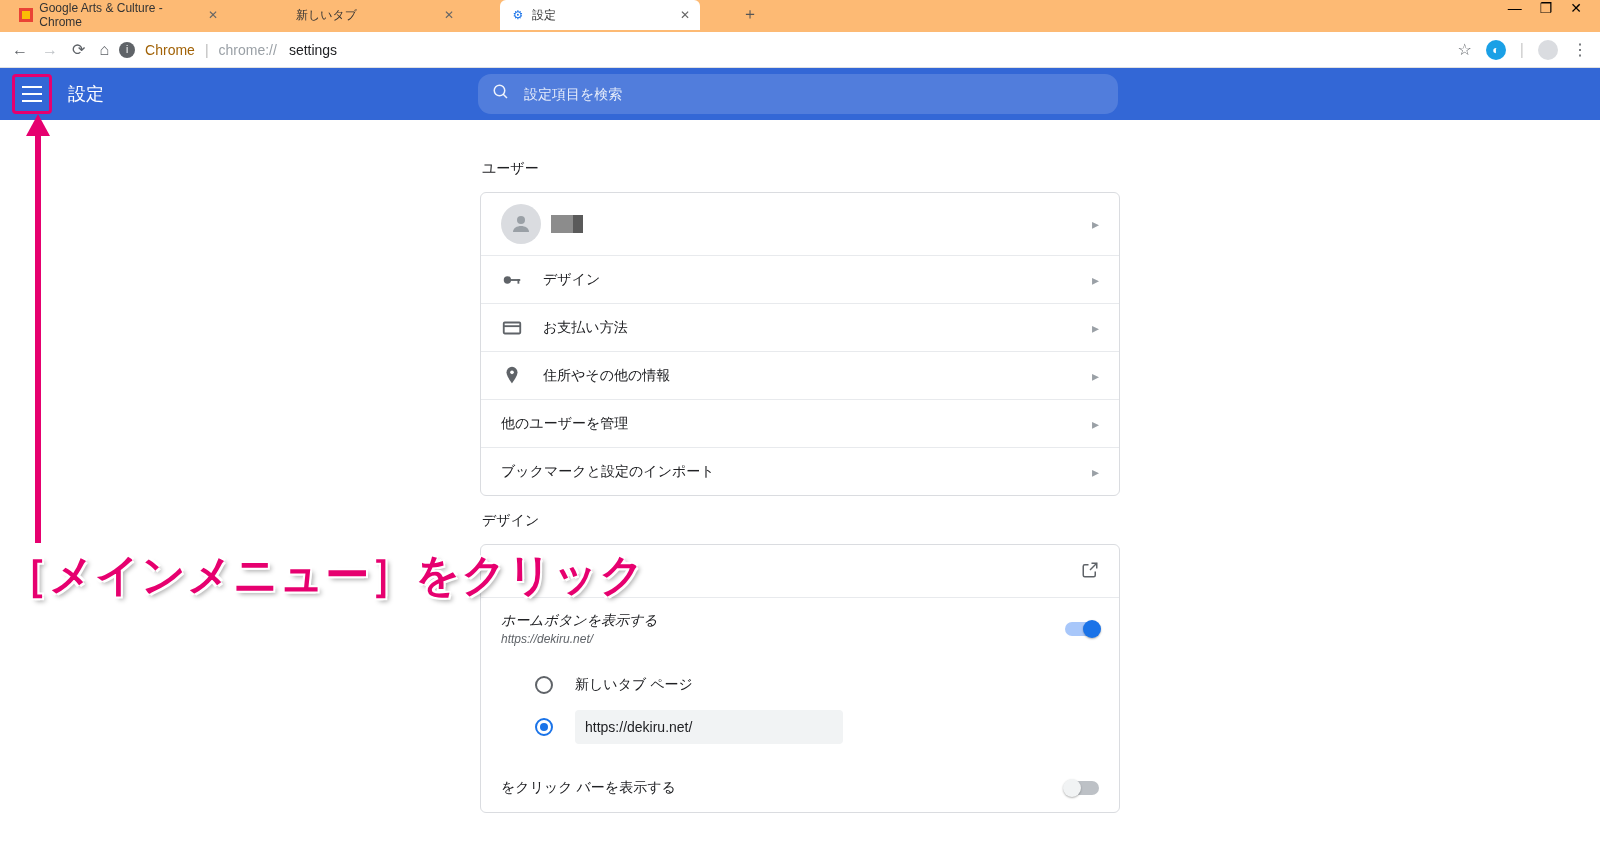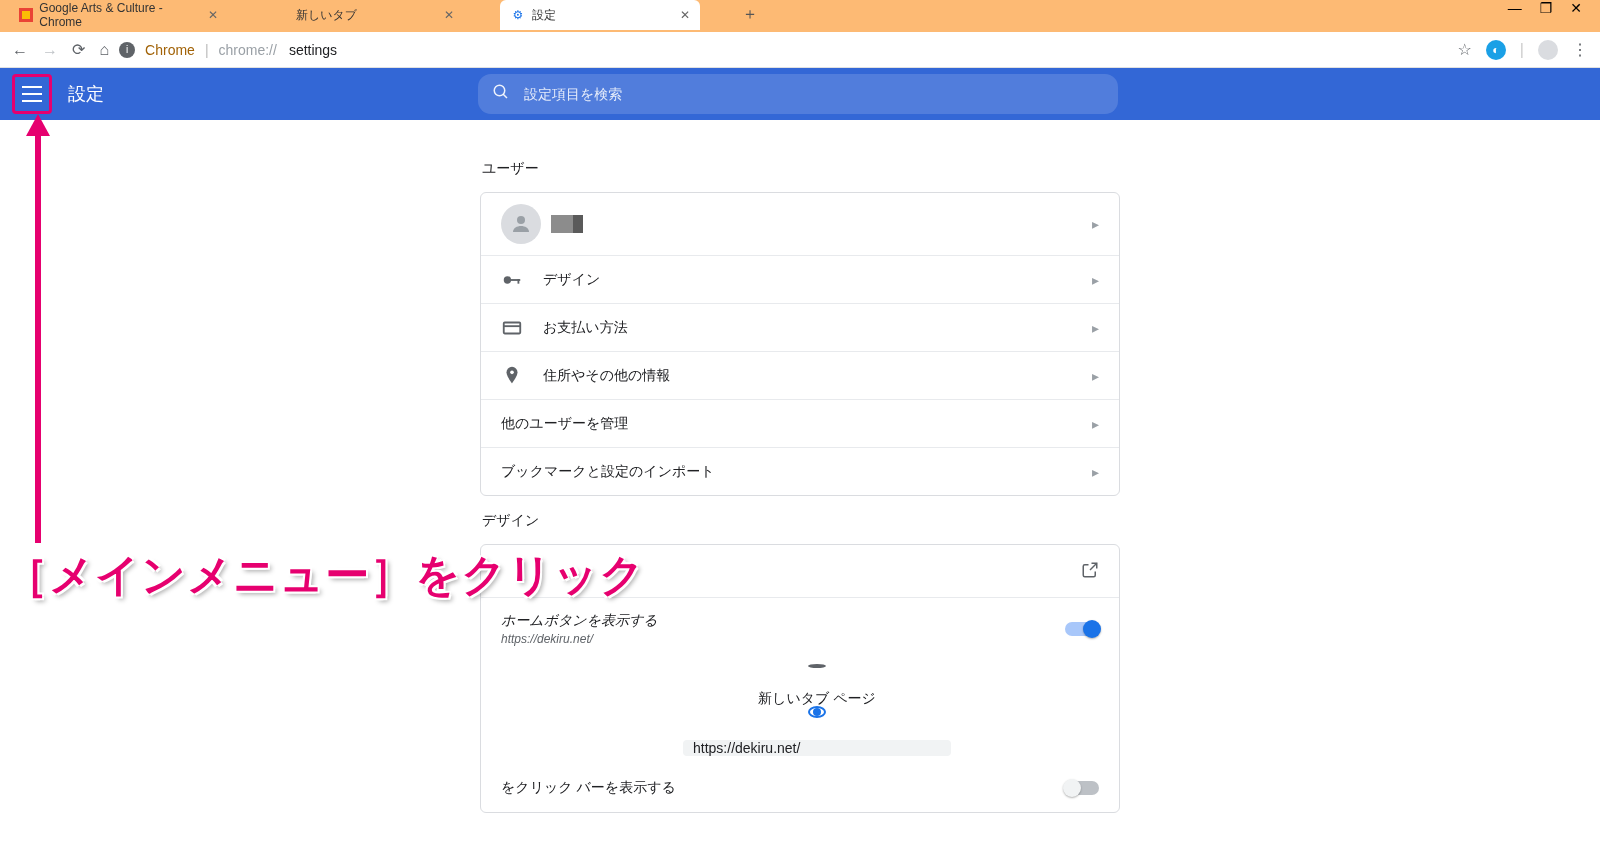--- a/index.html
+++ b/index.html
@@ -50,21 +50,21 @@
     .row.tall { height: auto; padding: 14px 20px; align-items: center; font-style: italic; }
     .twoline .sub { font-size: 12px; color: #5f6368; margin-top: 2px; }
     .toggle { margin-left: auto; width: 34px; height: 14px; border-radius: 8px; position: relative; }
     .toggle.on { background: #a8c7fa; }
     .toggle.off { background: #bdc1c6; }
     .toggle .knob { width: 18px; height: 18px; border-radius: 50%; position: absolute; top: -2px; box-shadow: 0 1px 2px rgba(0,0,0,.3); }
     .toggle.on .knob { right: -2px; background: #1a73e8; }
     .toggle.off .knob { left: -2px; background: #f1f3f4; }
 
     .radios { padding: 4px 20px 16px 20px; }
-    .radio-row { display:flex; align-items:center; gap: 22px; font-size: 14px; color:#202124; height: 42px; padding-left: 34px; flex-direction: column;}
+    .radio-row { display:flex; align-items:center; gap: 22px; font-size: 14px; color:#202124; height: 42px; padding-left: 34px;}
     .radio { width: 18px; height: 18px; border: 2px solid #5f6368; border-radius: 50%; display:flex;align-items:center;justify-content:center; }
     .radio.sel { border-color: #1a73e8; }
     .radio.sel .dot { width: 8px; height: 8px; background:#1a73e8; border-radius:50%; }
     .urlbox { width: 268px; height: 34px; background: #f1f3f4; border-radius: 4px; border: 0; padding: 0 10px; font-size: 14px; color:#202124; }
     .launch { color:#5f6368; }
 
     
     .arrow { position: absolute; left: 26px; top: 114px; width: 24px; height: 430px; z-index: 50; }
     .arrow-head { width: 0; height: 0; border-left: 12px solid transparent; border-right: 12px solid transparent; border-bottom: 22px solid #e6006f; }
     .arrow-body { width: 6px; background: #e6006f; height: 408px; margin: 0 auto; margin-top:-1px; }

